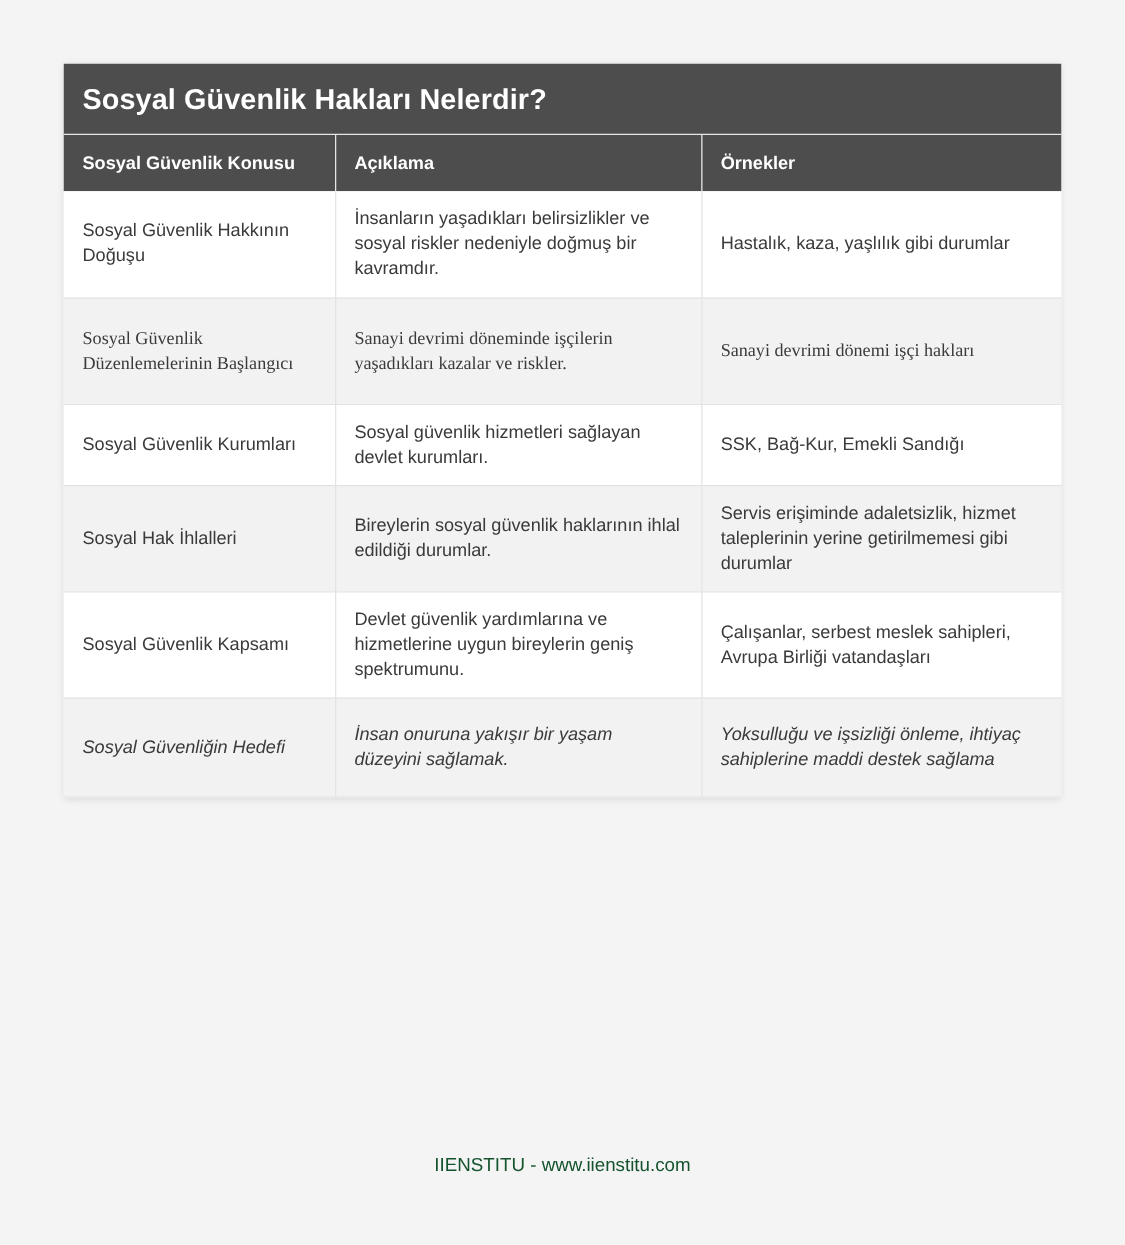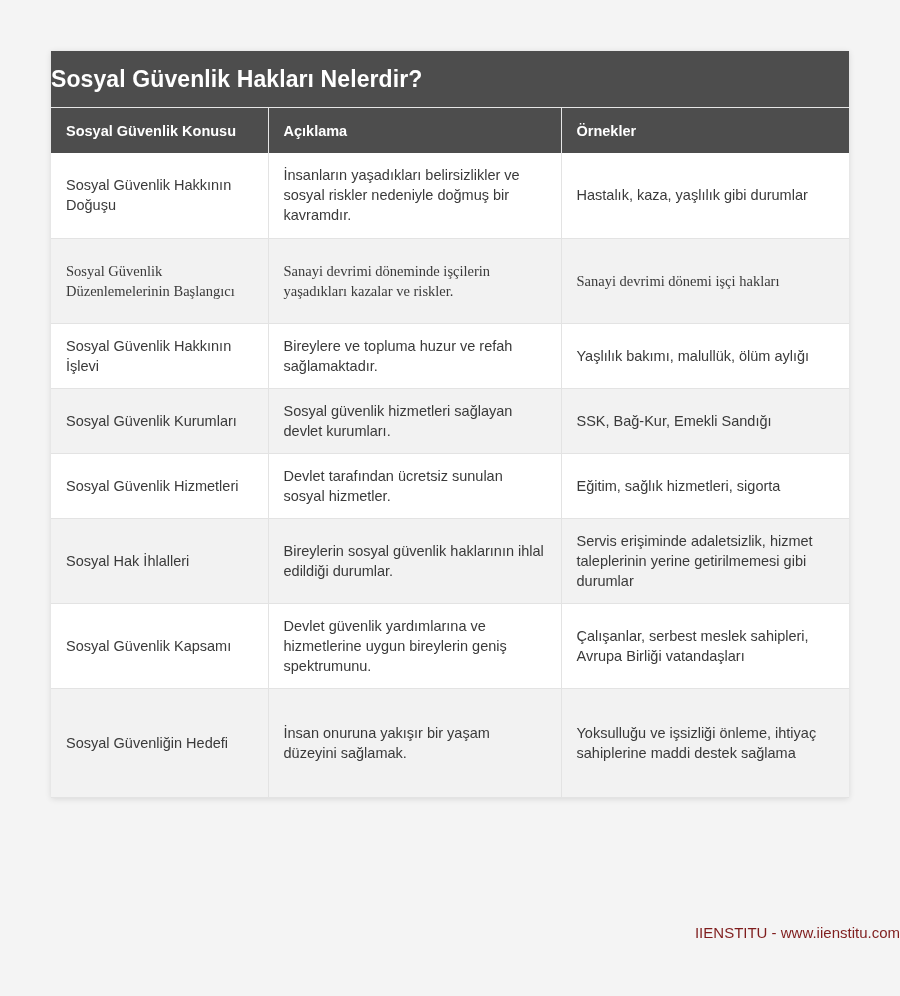--- a/index.html
+++ b/index.html
@@ -5,21 +5,21 @@
   * { box-sizing: border-box; margin: 0; padding: 0; }
   html, body { width: 900px; height: 996px; background: #f4f4f4; }
   body { font-family: "Liberation Sans", "DejaVu Sans", sans-serif; color: #333; position: relative; }
   .card {
     position: absolute; left: 51px; top: 51px; width: 798px;
     background: #fff;
     box-shadow: 0 1px 6px rgba(0,0,0,0.12);
   }
   .title-bar {
     background: #4d4d4d; height: 57px;
-    display: flex; align-items: center; 
+    display: flex; align-items: center; padding-left: 15px;
     border-bottom: 1px solid #e6e6e6;
   }
   .title-bar h1 { color: #fff; font-size: 23px; font-weight: bold; letter-spacing: 0.1px; }
   table { width: 100%; border-collapse: collapse; table-layout: fixed; }
   col.c1 { width: 217px; }
   col.c2 { width: 293px; }
   col.c3 { width: 288px; }
   thead th {
     background: #4d4d4d; color: #fff; text-align: left;
     font-size: 14.5px; font-weight: bold; height: 45px;
@@ -28,22 +28,22 @@
   thead th:last-child { border-right: none; }
   tbody td {
     font-size: 14.5px; line-height: 20px; color: #3a3a3a;
     padding: 0 15px; vertical-align: middle;
     border-right: 1px solid #e3e3e3; border-bottom: 1px solid #e3e3e3;
   }
   tbody td:last-child { border-right: none; }
   tbody tr:nth-child(even) td { background: #f2f2f2; }
   tbody tr:nth-child(odd) td { background: #ffffff; }
   .footer {
-    position: absolute; left: 0; top: 924px; width: 900px; text-align: right;
-    font-size: 15px; color: #7f1d1d;
+    position: absolute; left: 0; top: 924px; width: 900px; text-align: center;
+    font-size: 15px; color: #14532d;
   }
 </style>
 </head>
 <body>
 
 <div class="card">
   <div class="title-bar">
     <h1>Sosyal Güvenlik Hakları Nelerdir?</h1>
   </div>
   <table>
@@ -64,45 +64,35 @@
           <td>Sosyal Güvenlik Hakkının Doğuşu</td>
           <td>İnsanların yaşadıkları belirsizlikler ve sosyal riskler nedeniyle doğmuş bir kavramdır.</td>
           <td>Hastalık, kaza, yaşlılık gibi durumlar</td>
         </tr>
         <tr style="height: 85px; font-family: Liberation Serif, serif;">
           <td>Sosyal Güvenlik Düzenlemelerinin Başlangıcı</td>
           <td>Sanayi devrimi döneminde işçilerin yaşadıkları kazalar ve riskler.</td>
           <td>Sanayi devrimi dönemi işçi hakları</td>
         </tr>
         <tr style="height: 65px;">
-          <td>Sosyal Güvenlik Hakkının İşlevi</td>
-          <td>Bireylere ve topluma huzur ve refah sağlamaktadır.</td>
-          <td>Yaşlılık bakımı, malullük, ölüm aylığı</td>
-        </tr>
-        <tr style="height: 65px;">
           <td>Sosyal Güvenlik Kurumları</td>
           <td>Sosyal güvenlik hizmetleri sağlayan devlet kurumları.</td>
           <td>SSK, Bağ-Kur, Emekli Sandığı</td>
-        </tr>
-        <tr style="height: 65px;">
-          <td>Sosyal Güvenlik Hizmetleri</td>
-          <td>Devlet tarafından ücretsiz sunulan sosyal hizmetler.</td>
-          <td>Eğitim, sağlık hizmetleri, sigorta</td>
         </tr>
         <tr style="height: 85px;">
           <td>Sosyal Hak İhlalleri</td>
           <td>Bireylerin sosyal güvenlik haklarının ihlal edildiği durumlar.</td>
           <td>Servis erişiminde adaletsizlik, hizmet taleplerinin yerine getirilmemesi gibi durumlar</td>
         </tr>
         <tr style="height: 85px;">
           <td>Sosyal Güvenlik Kapsamı</td>
           <td>Devlet güvenlik yardımlarına ve hizmetlerine uygun bireylerin geniş spektrumunu.</td>
           <td>Çalışanlar, serbest meslek sahipleri, Avrupa Birliği vatandaşları</td>
         </tr>
-        <tr style="height: 109px;">
+        <tr style="height: 79px; font-style: italic;">
           <td>Sosyal Güvenliğin Hedefi</td>
           <td>İnsan onuruna yakışır bir yaşam düzeyini sağlamak.</td>
           <td>Yoksulluğu ve işsizliği önleme, ihtiyaç sahiplerine maddi destek sağlama</td>
         </tr>
       </tbody>
   </table>
 </div>
 
 <div class="footer">IIENSTITU - www.iienstitu.com</div>
 

